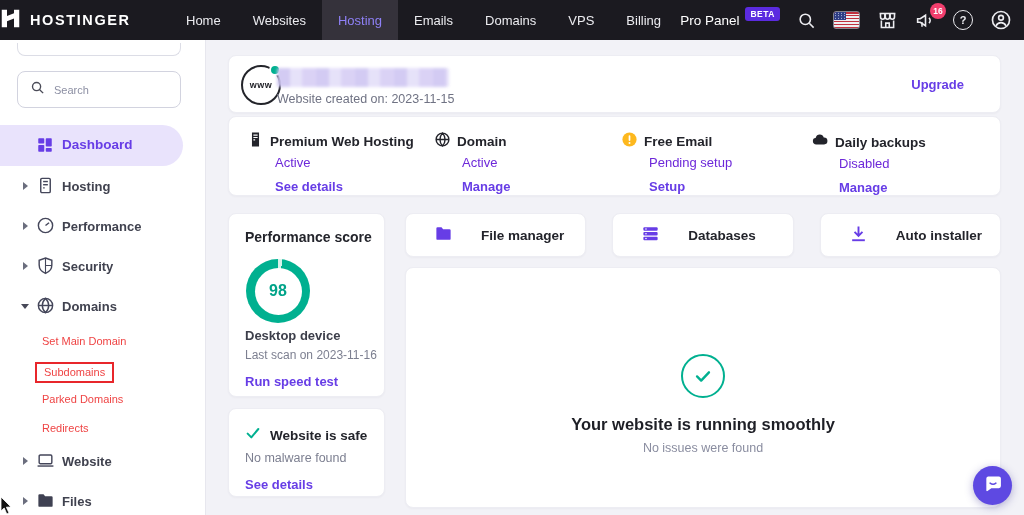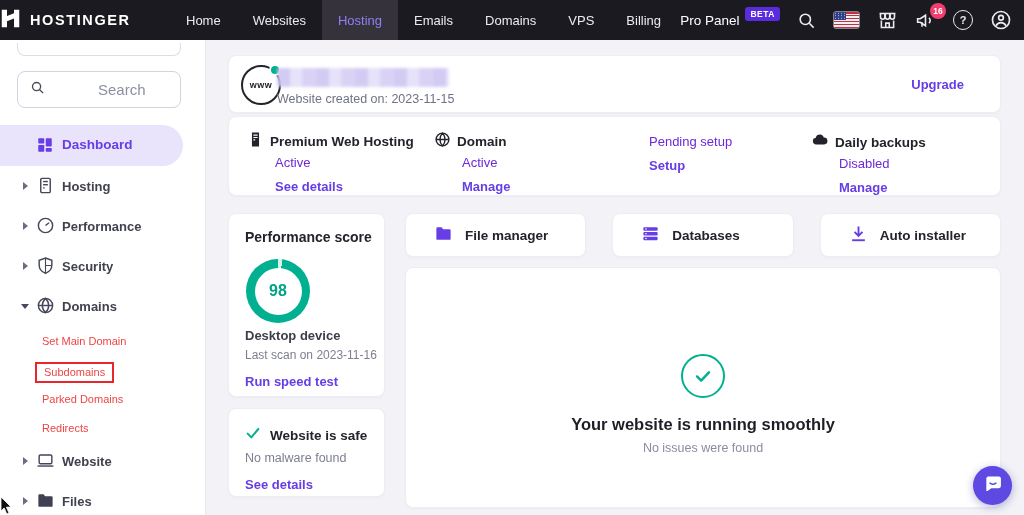--- a/index.html
+++ b/index.html
@@ -29,22 +29,22 @@
           justify-content:center; padding:0 3px; }
   .help-circle { width:20px; height:20px; border:1.7px solid #ececf0; border-radius:50%; color:#ececf0;
           font-size:11px; font-weight:bold; display:flex; align-items:center; justify-content:center; }
   
   .sidebar { position:absolute; top:40px; left:0; width:206px; height:475px; background:#fff;
           border-right:1px solid #e7e7ee; }
   .cutbox { position:absolute; top:3px; left:17px; width:164px; height:13px; border:1px solid #dcdde6;
           border-top:none; border-radius:0 0 8px 8px; background:#fff; }
   .searchbox { position:absolute; top:31px; left:17px; width:164px; height:37px; border:1px solid #d2d3df;
           border-radius:8px; display:flex; align-items:center; gap:9px; padding:0 12px; background:#fff; cursor:text; }
-  .searchbox input { border:none; outline:none; font-size:15px; color:#5a5d6e; width:100%;
-          font-family:inherit; background:transparent;margin-left:44px; }
+  .searchbox input { border:none; outline:none; font-size:11px; color:#5a5d6e; width:100%;
+          font-family:inherit; background:transparent; }
   .searchbox input::placeholder { color:#8c8fa3; }
   .pill { position:absolute; top:85px; left:0; width:183px; height:41px; background:#e9e3fc;
           border-radius:0 24px 24px 0; cursor:pointer; }
   .pill .icn { position:absolute; left:36px; top:11px; }
   .pill .lbl { position:absolute; left:62px; top:12px; font-size:13.5px; font-weight:bold; color:#673de6; }
   .side-item { position:absolute; left:0; width:200px; height:26px; cursor:pointer; }
   .side-item .caret-r { position:absolute; left:23px; top:9px; width:0; height:0;
           border-left:5px solid #6b6e7e; border-top:4px solid transparent; border-bottom:4px solid transparent; }
   .side-item .caret-d { position:absolute; left:21px; top:11px; width:0; height:0;
           border-top:5px solid #474958; border-left:4px solid transparent; border-right:4px solid transparent; }
@@ -78,21 +78,21 @@
   .ring { position:absolute; left:17px; top:45px; width:64px; height:64px; border-radius:50%;
           background:conic-gradient(from 8deg,#00b090 0 352deg,#d8f1ea 352deg 360deg);
           display:flex; align-items:center; justify-content:center; }
   .ring-inner { width:47px; height:47px; border-radius:50%; background:#fff; display:flex;
           align-items:center; justify-content:center; font-size:16px; font-weight:bold; color:#00a389;text-align:center; }
   .perf-device { position:absolute; left:16px; top:114px; font-size:13px; font-weight:bold; color:#3c3e4a; }
   .perf-scan { position:absolute; left:16px; top:134px; font-size:12px; color:#7c7f90; }
   .perf-link { position:absolute; left:16px; top:160px; font-size:13px; font-weight:bold; color:#673de6; cursor:pointer; }
   .quick-row { position:absolute; left:405px; top:213px; width:596px; height:44px; display:flex; gap:26px; }
   .qbtn { flex:1; background:#fff; border-radius:8px; border:1px solid #ededf3; display:flex;
-          align-items:center; gap:12px; padding-left:28px; font-size:13.5px; font-weight:bold;
+          align-items:center; gap:28px; padding-left:28px; font-size:13.5px; font-weight:bold;
           color:#23242b; cursor:pointer; box-shadow:0 1px 2px rgba(40,40,80,.04); }
   .big-card { left:405px; top:267px; width:596px; height:241px; display:flex; flex-direction:column;
           align-items:center; padding-top:86px; }
   .big-check { width:44px; height:44px; border:2.2px solid #00b090; border-radius:50%;
           display:flex; align-items:center; justify-content:center; }
   .big-title { margin-top:17px; font-size:16.5px; font-weight:bold; color:#1e1f26; }
   .big-sub { margin-top:7px; font-size:12.5px; color:#8a8da0; }
   .safe-card { left:228px; top:408px; width:157px; height:89px; }
   .safe-head { display:flex; gap:9px; align-items:center; margin:16px 0 0 16px; }
   .safe-title { font-size:13.5px; font-weight:bold; color:#23242b; }
@@ -306,20 +306,30 @@
           <circle cx="12" cy="12" r="9"></circle>
             <path d="M3 12h18M12 3a13 13 0 0 1 0 18 13 13 0 0 1 0-18z"></path>
         </svg>
       </span>
       <span class="svc-title">Domain</span>
     </div>
     <div class="svc-status">Active</div>
     <div class="svc-link">Manage</div>
   </div>
   <div class="svc" style="left:392px">
+    <div class="svc-head">
+      <span>
+        <svg width="17" height="17" viewBox="0 0 24 24">
+          <circle cx="12" cy="12" r="10" fill="#fdb81e"></circle>
+          <rect x="10.8" y="6" width="2.4" height="8" rx="1.2" fill="#fff"></rect>
+          <circle cx="12" cy="17" r="1.4" fill="#fff"></circle>
+        </svg>
+      </span>
+      <span class="svc-title">Free Email</span>
+    </div>
     <div class="svc-status">Pending setup</div>
     <div class="svc-link">Setup</div>
   </div>
   <div class="svc" style="left:582px">
     <div class="svc-head">
       <span>
         <svg width="18" height="18" viewBox="0 0 24 24" fill="#23242b">
           <path d="M7 18a4.5 4.5 0 0 1-.6-8.96A5.5 5.5 0 0 1 17 8.7 4 4 0 0 1 17.5 18z"></path>
         </svg>
       </span>

